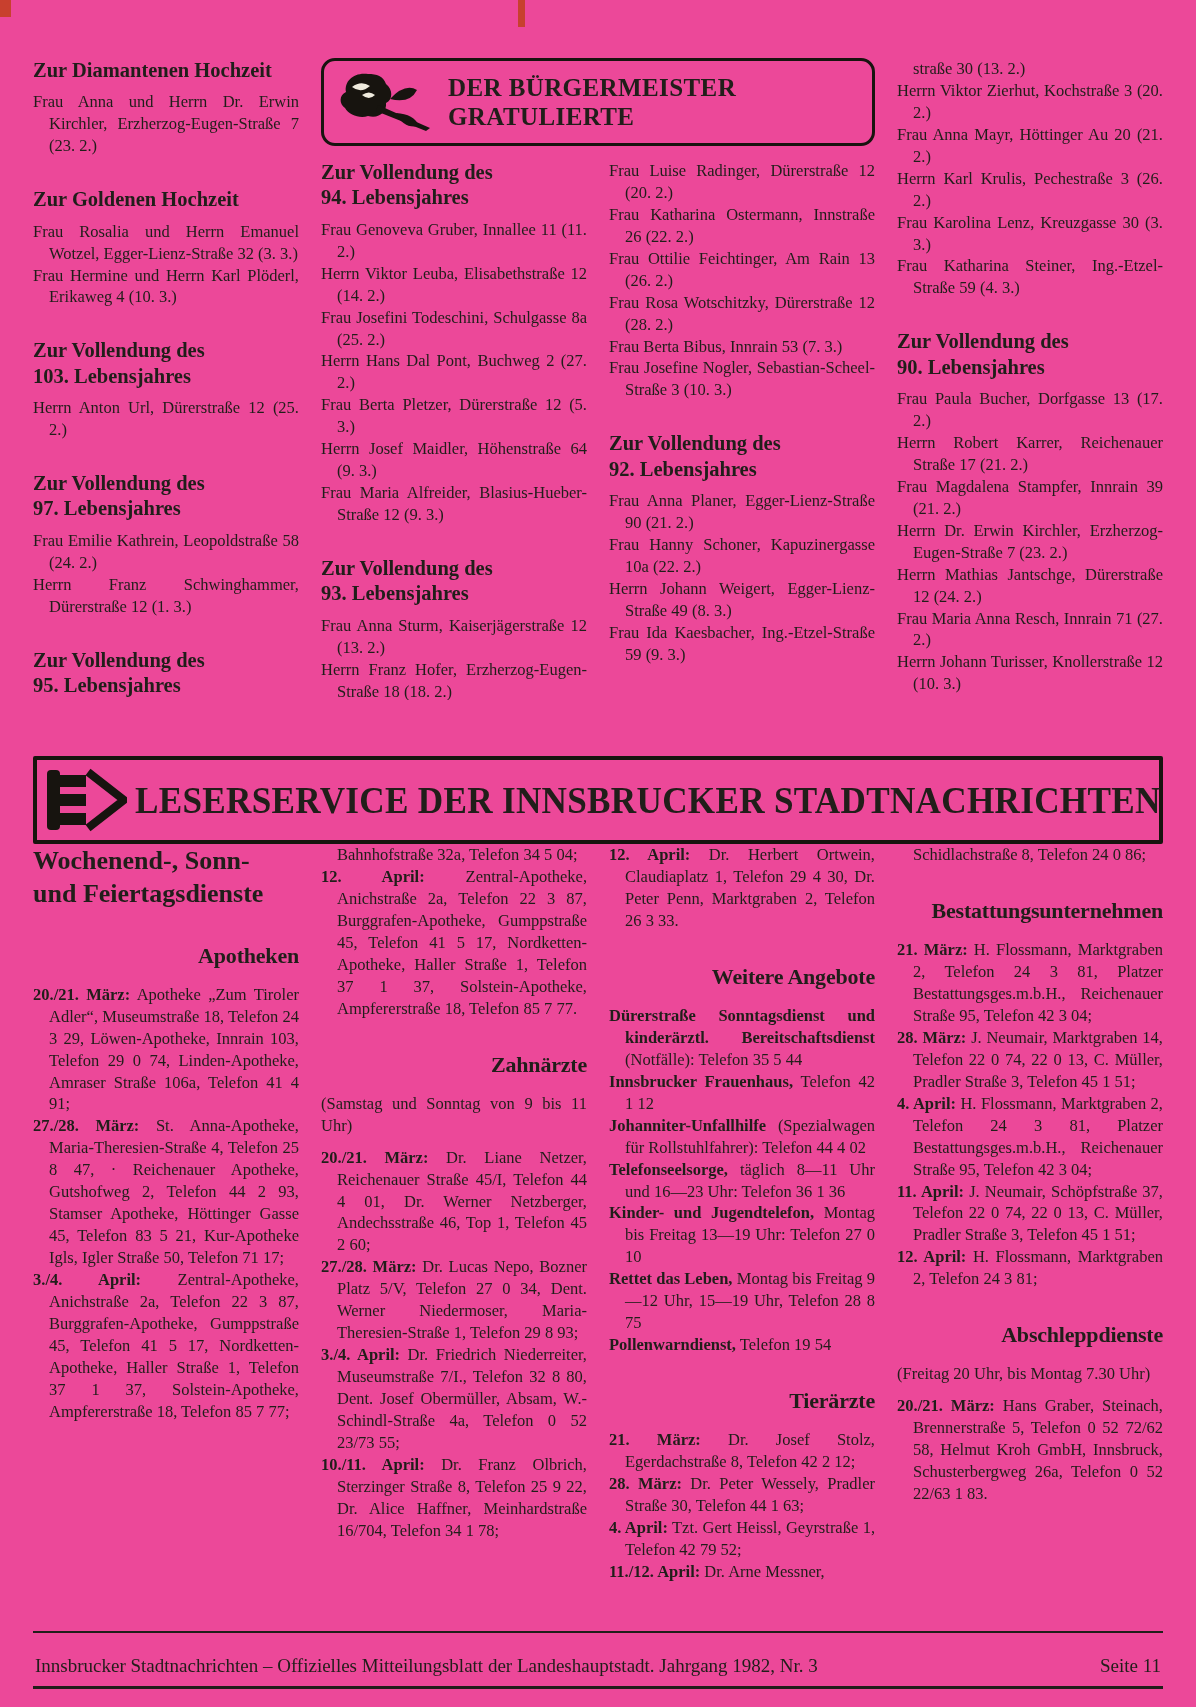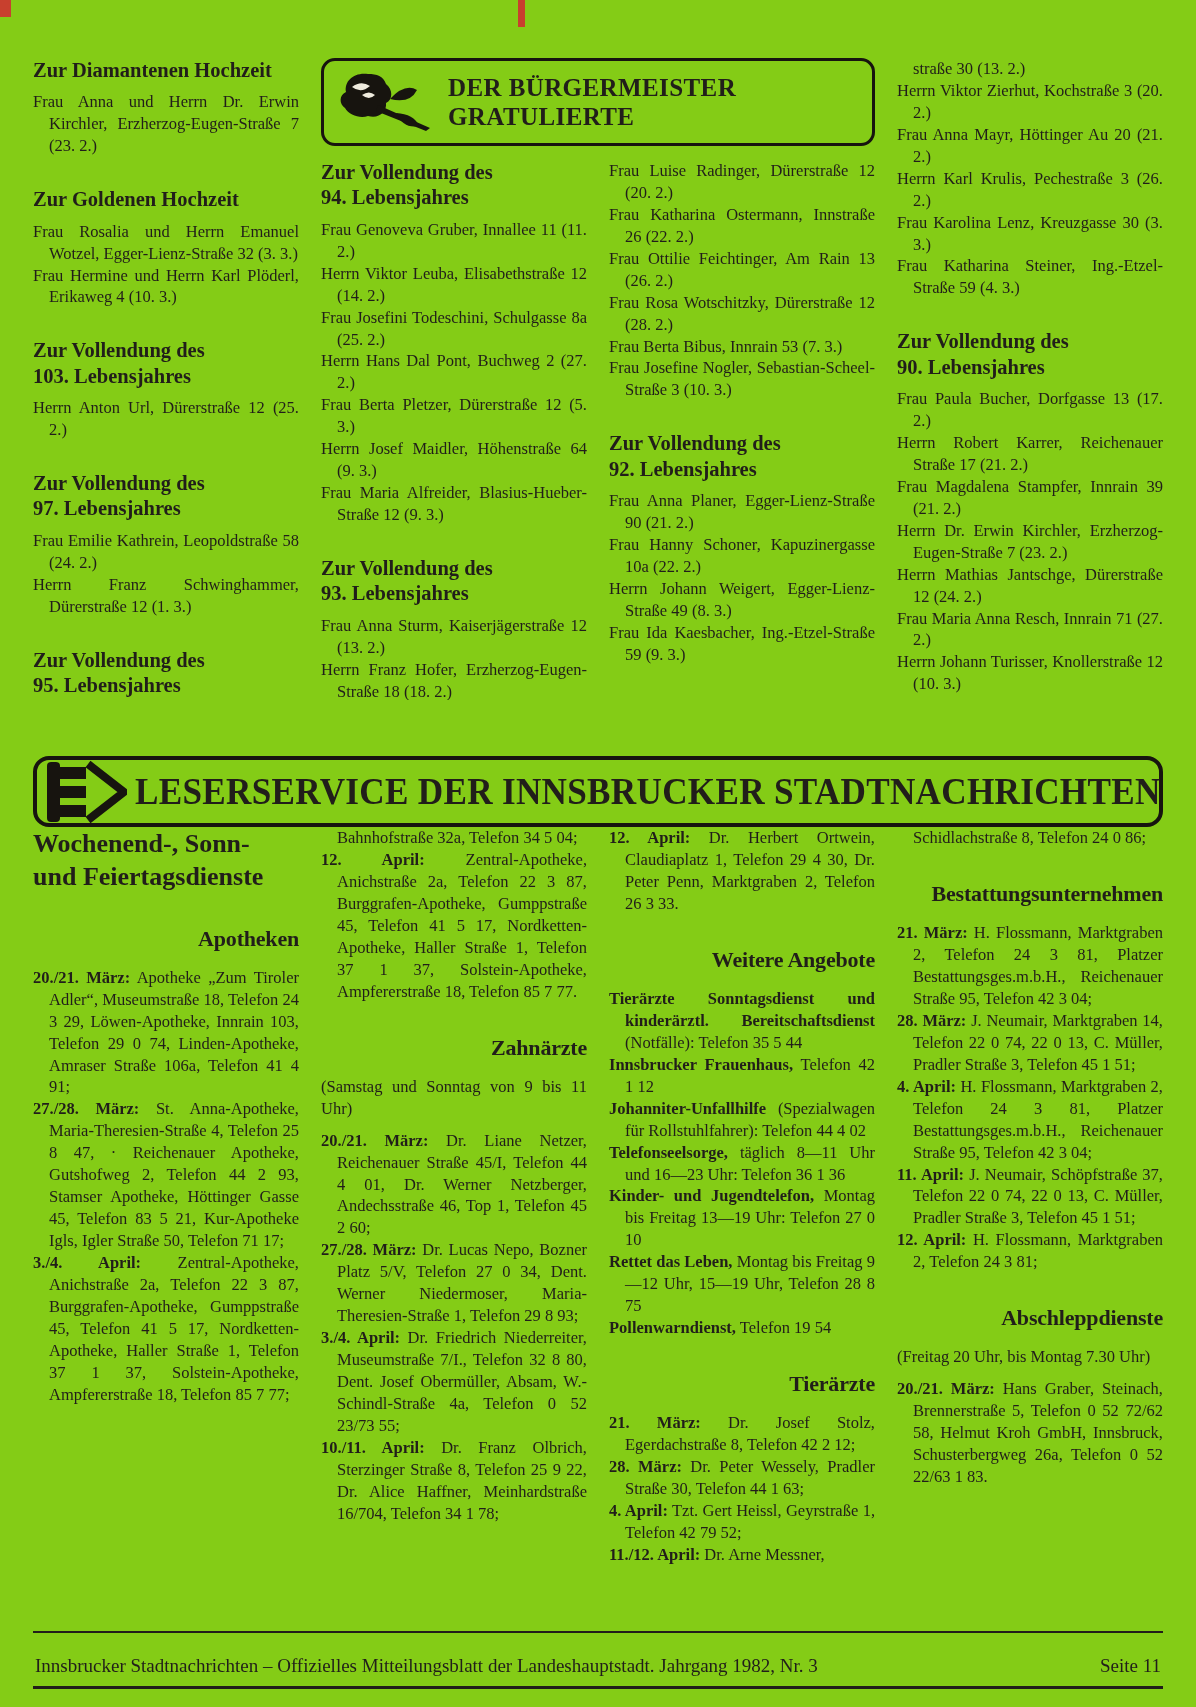--- a/index.html
+++ b/index.html
@@ -1,21 +1,21 @@
 <!DOCTYPE html>
 <html><head>
 <meta charset="utf-8">
 <style>
   * { margin:0; padding:0; box-sizing:border-box; }
   html,body { background:#d8d4c8; }
   .page {
     position:relative;
     width:1196px; height:1707px;
     margin:0 auto;
-    background:#84cc16;
+    background:#ec4899;
     color:#211e1a;
     font-family:"Liberation Serif","DejaVu Serif",serif;
     padding:58px 33px 0 33px;
     display:flex; flex-direction:column;
     overflow:hidden;
   }
   .red-mark { position:absolute; background:#c8402e; }
   .red-mark.m1 { left:0; top:0; width:11px; height:17px; }
   .red-mark.m2 { left:518px; top:0; width:7px; height:27px; }
 
@@ -36,22 +36,22 @@
   .blk.h2 { font-weight:700; font-size:26px; line-height:1.28; margin:2px 0 26px; white-space:pre-line; }
   .blk.h3 { font-weight:700; font-size:22px; margin:30px 0 14px; letter-spacing:-.2px;text-align:right; }
   .blk.p  { text-align:justify; padding-left:16px; text-indent:-16px; }
   .blk.pc { text-align:justify; padding-left:16px; }
   .blk.note { text-align:justify; margin:0 0 10px; }
   .blk:first-child { margin-top:0; }
   .blk b { font-weight:700; }
 
   
   .leser-banner {
-    margin-top:56px; height:71px; flex:none;
-    border:4px solid #17140f; border-radius:16px;
+    margin-top:56px; height:88px; flex:none;
+    border:4px solid #17140f; border-radius:2px;
     display:flex; align-items:center; padding:0 10px; gap:8px;
   }
   .leser-title {
     font-weight:700; font-size:37px; letter-spacing:.3px; white-space:nowrap;
     transform:scaleX(.95); transform-origin:left center;
   }
 
   
   .bottom-grid { display:grid; grid-template-columns:repeat(4,1fr); column-gap:22px; height:770px; overflow:hidden; }
 
@@ -189,21 +189,21 @@
         <div class="blk h3">Zahnärzte</div>
         <div class="blk note">(Samstag und Sonntag von 9 bis 11 Uhr)</div>
         <div class="blk p"><b>20./21. März:</b> Dr. Liane Netzer, Reichenauer Straße 45/I, Telefon 44 4 01, Dr. Werner Netzberger, Andechsstraße 46, Top 1, Telefon 45 2 60;</div>
         <div class="blk p"><b>27./28. März:</b> Dr. Lucas Nepo, Bozner Platz 5/V, Telefon 27 0 34, Dent. Werner Niedermoser, Maria-Theresien-Straße 1, Telefon 29 8 93;</div>
         <div class="blk p"><b>3./4. April:</b> Dr. Friedrich Niederreiter, Museumstraße 7/I., Telefon 32 8 80, Dent. Josef Obermüller, Absam, W.-Schindl-Straße 4a, Telefon 0 52 23/73 55;</div>
         <div class="blk p"><b>10./11. April:</b> Dr. Franz Olbrich, Sterzinger Straße 8, Telefon 25 9 22, Dr. Alice Haffner, Meinhardstraße 16/704, Telefon 34 1 78;</div>
       </div>
     <div>
         <div class="blk p"><b>12. April:</b> Dr. Herbert Ortwein, Claudiaplatz 1, Telefon 29 4 30, Dr. Peter Penn, Marktgraben 2, Telefon 26 3 33.</div>
         <div class="blk h3">Weitere Angebote</div>
-        <div class="blk p"><b>Tierärzte Sonntagsdienst und kinderärztl. Bereitschaftsdienst</b> (Notfälle): Telefon 35 5 44</div>
+        <div class="blk p"><b>Dürerstraße Sonntagsdienst und kinderärztl. Bereitschaftsdienst</b> (Notfälle): Telefon 35 5 44</div>
         <div class="blk p"><b>Innsbrucker Frauenhaus,</b> Telefon 42 1 12</div>
         <div class="blk p"><b>Johanniter-Unfallhilfe</b> (Spezialwagen für Rollstuhlfahrer): Telefon 44 4 02</div>
         <div class="blk p"><b>Telefonseelsorge,</b> täglich 8—11 Uhr und 16—23 Uhr: Telefon 36 1 36</div>
         <div class="blk p"><b>Kinder- und Jugendtelefon,</b> Montag bis Freitag 13—19 Uhr: Telefon 27 0 10</div>
         <div class="blk p"><b>Rettet das Leben,</b> Montag bis Freitag 9—12 Uhr, 15—19 Uhr, Telefon 28 8 75</div>
         <div class="blk p"><b>Pollenwarndienst,</b> Telefon 19 54</div>
         <div class="blk h3">Tierärzte</div>
         <div class="blk p"><b>21. März:</b> Dr. Josef Stolz, Egerdachstraße 8, Telefon 42 2 12;</div>
         <div class="blk p"><b>28. März:</b> Dr. Peter Wessely, Pradler Straße 30, Telefon 44 1 63;</div>
         <div class="blk p"><b>4. April:</b> Tzt. Gert Heissl, Geyrstraße 1, Telefon 42 79 52;</div>

